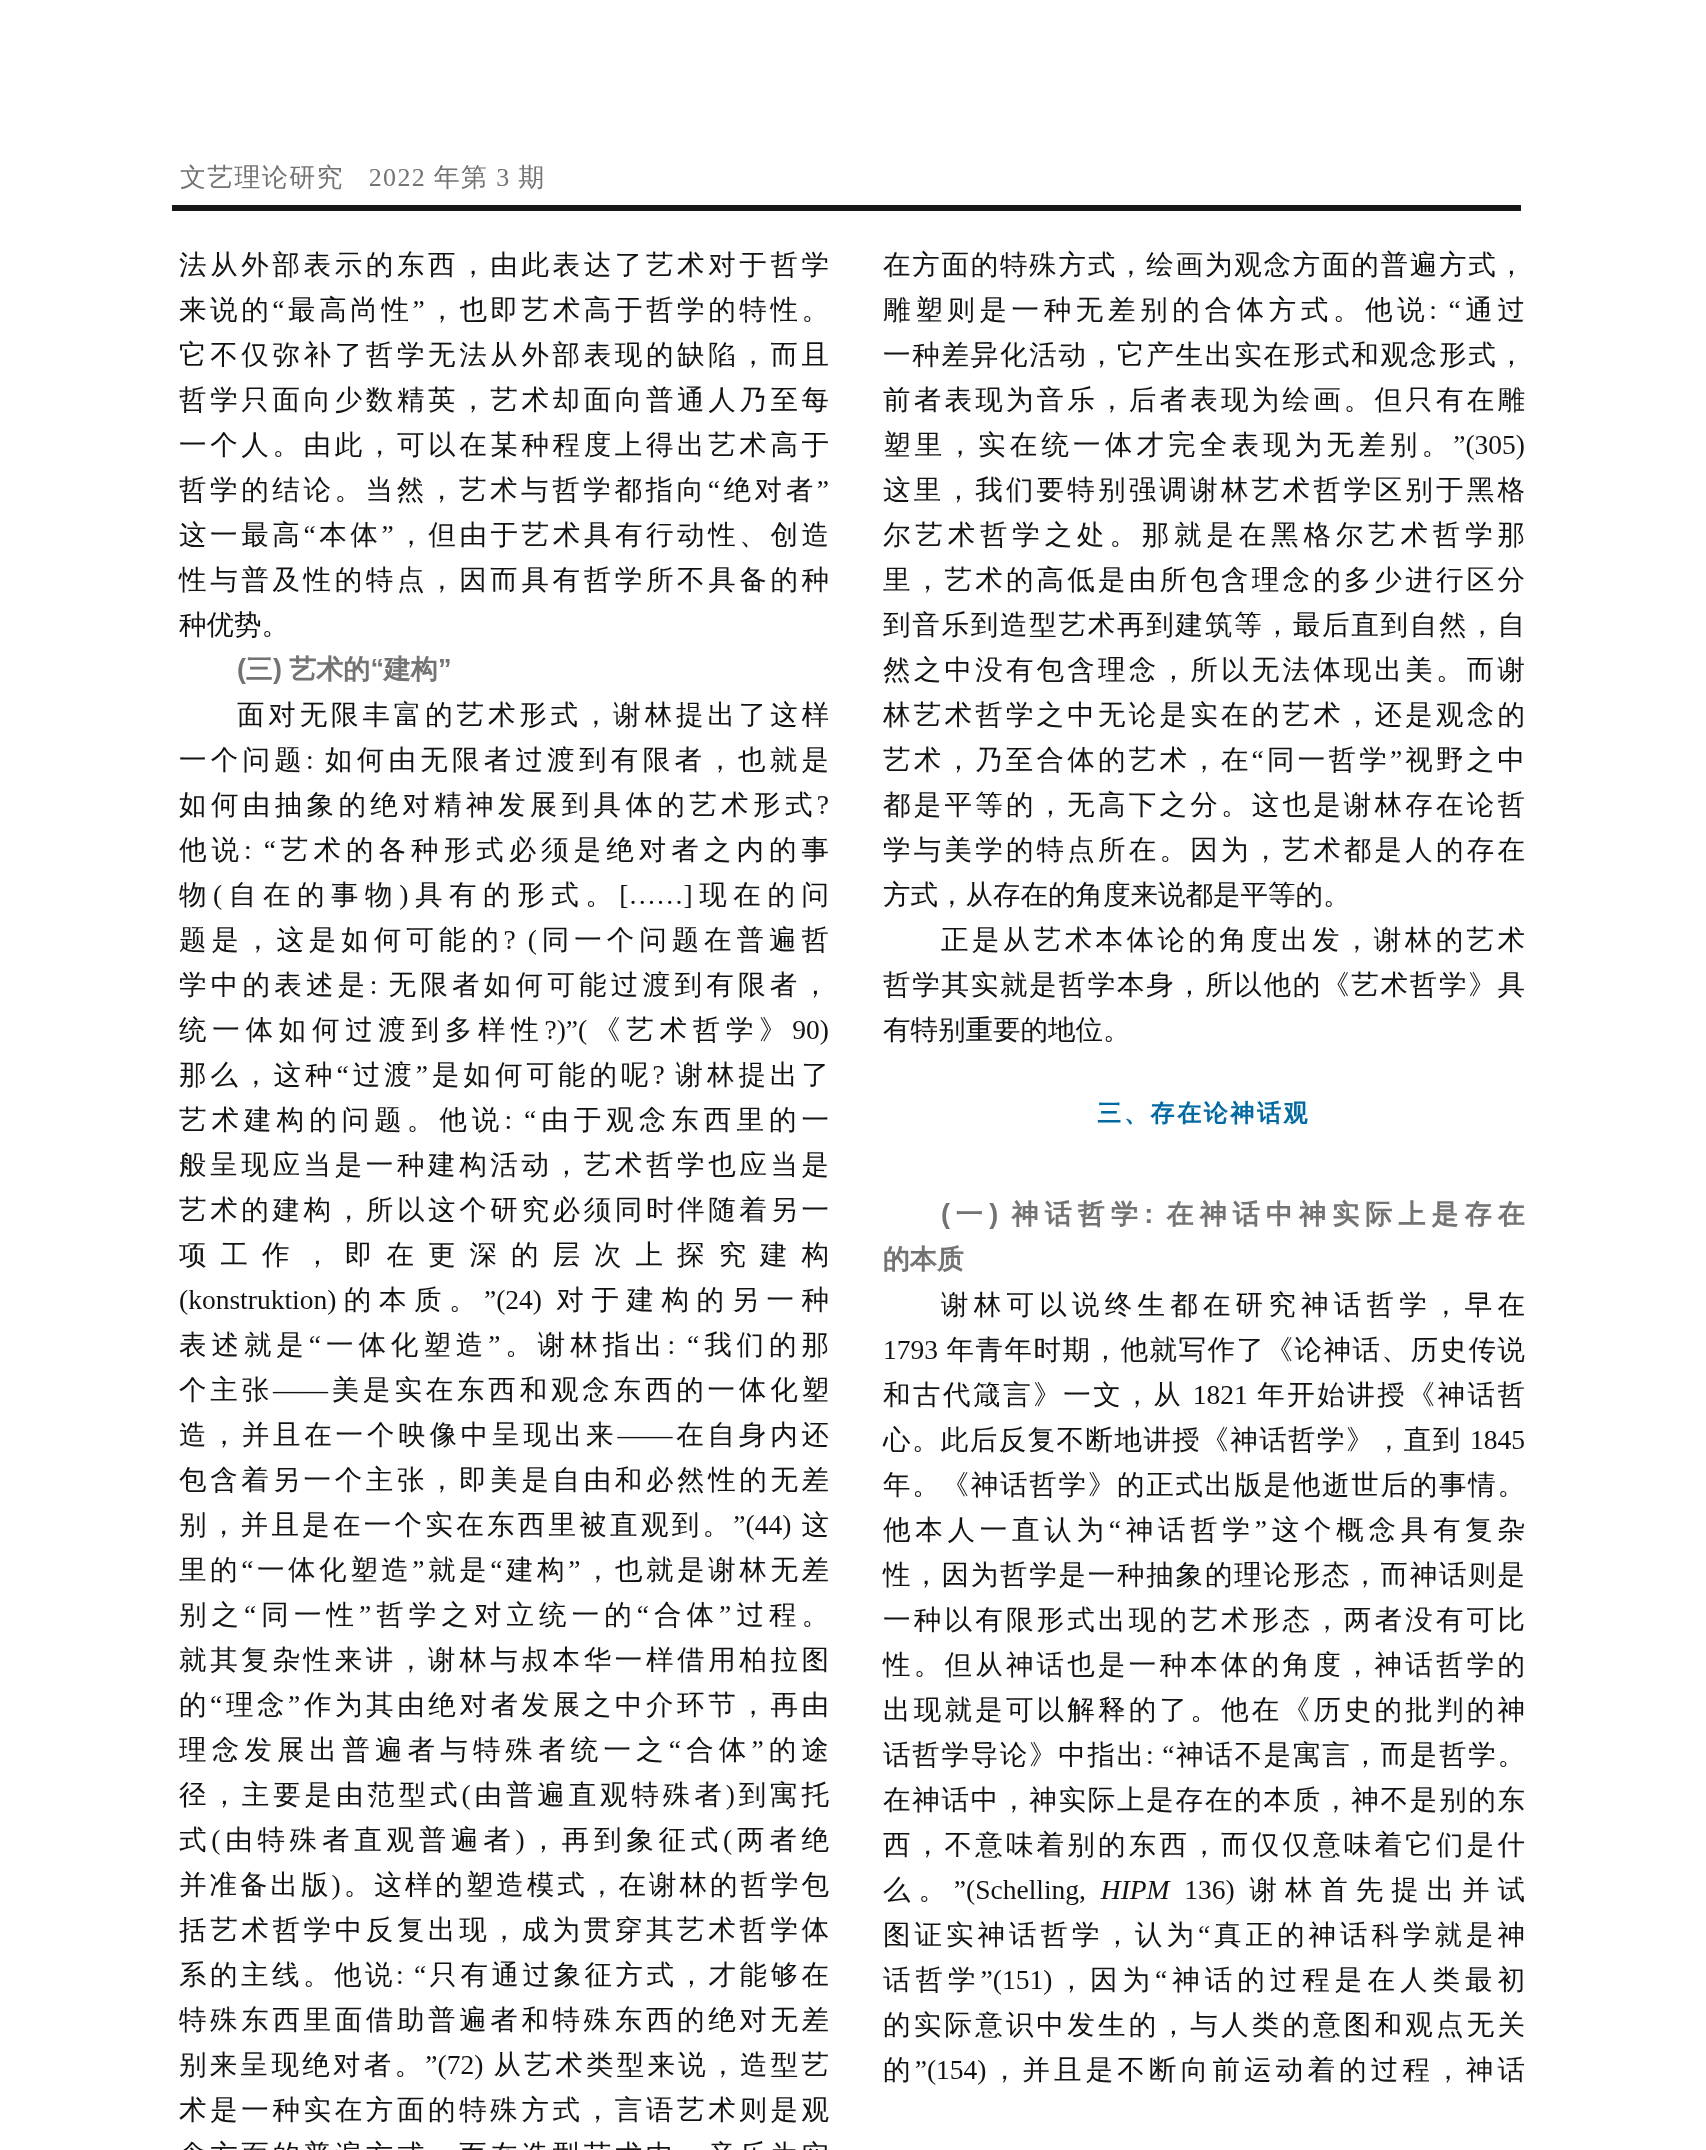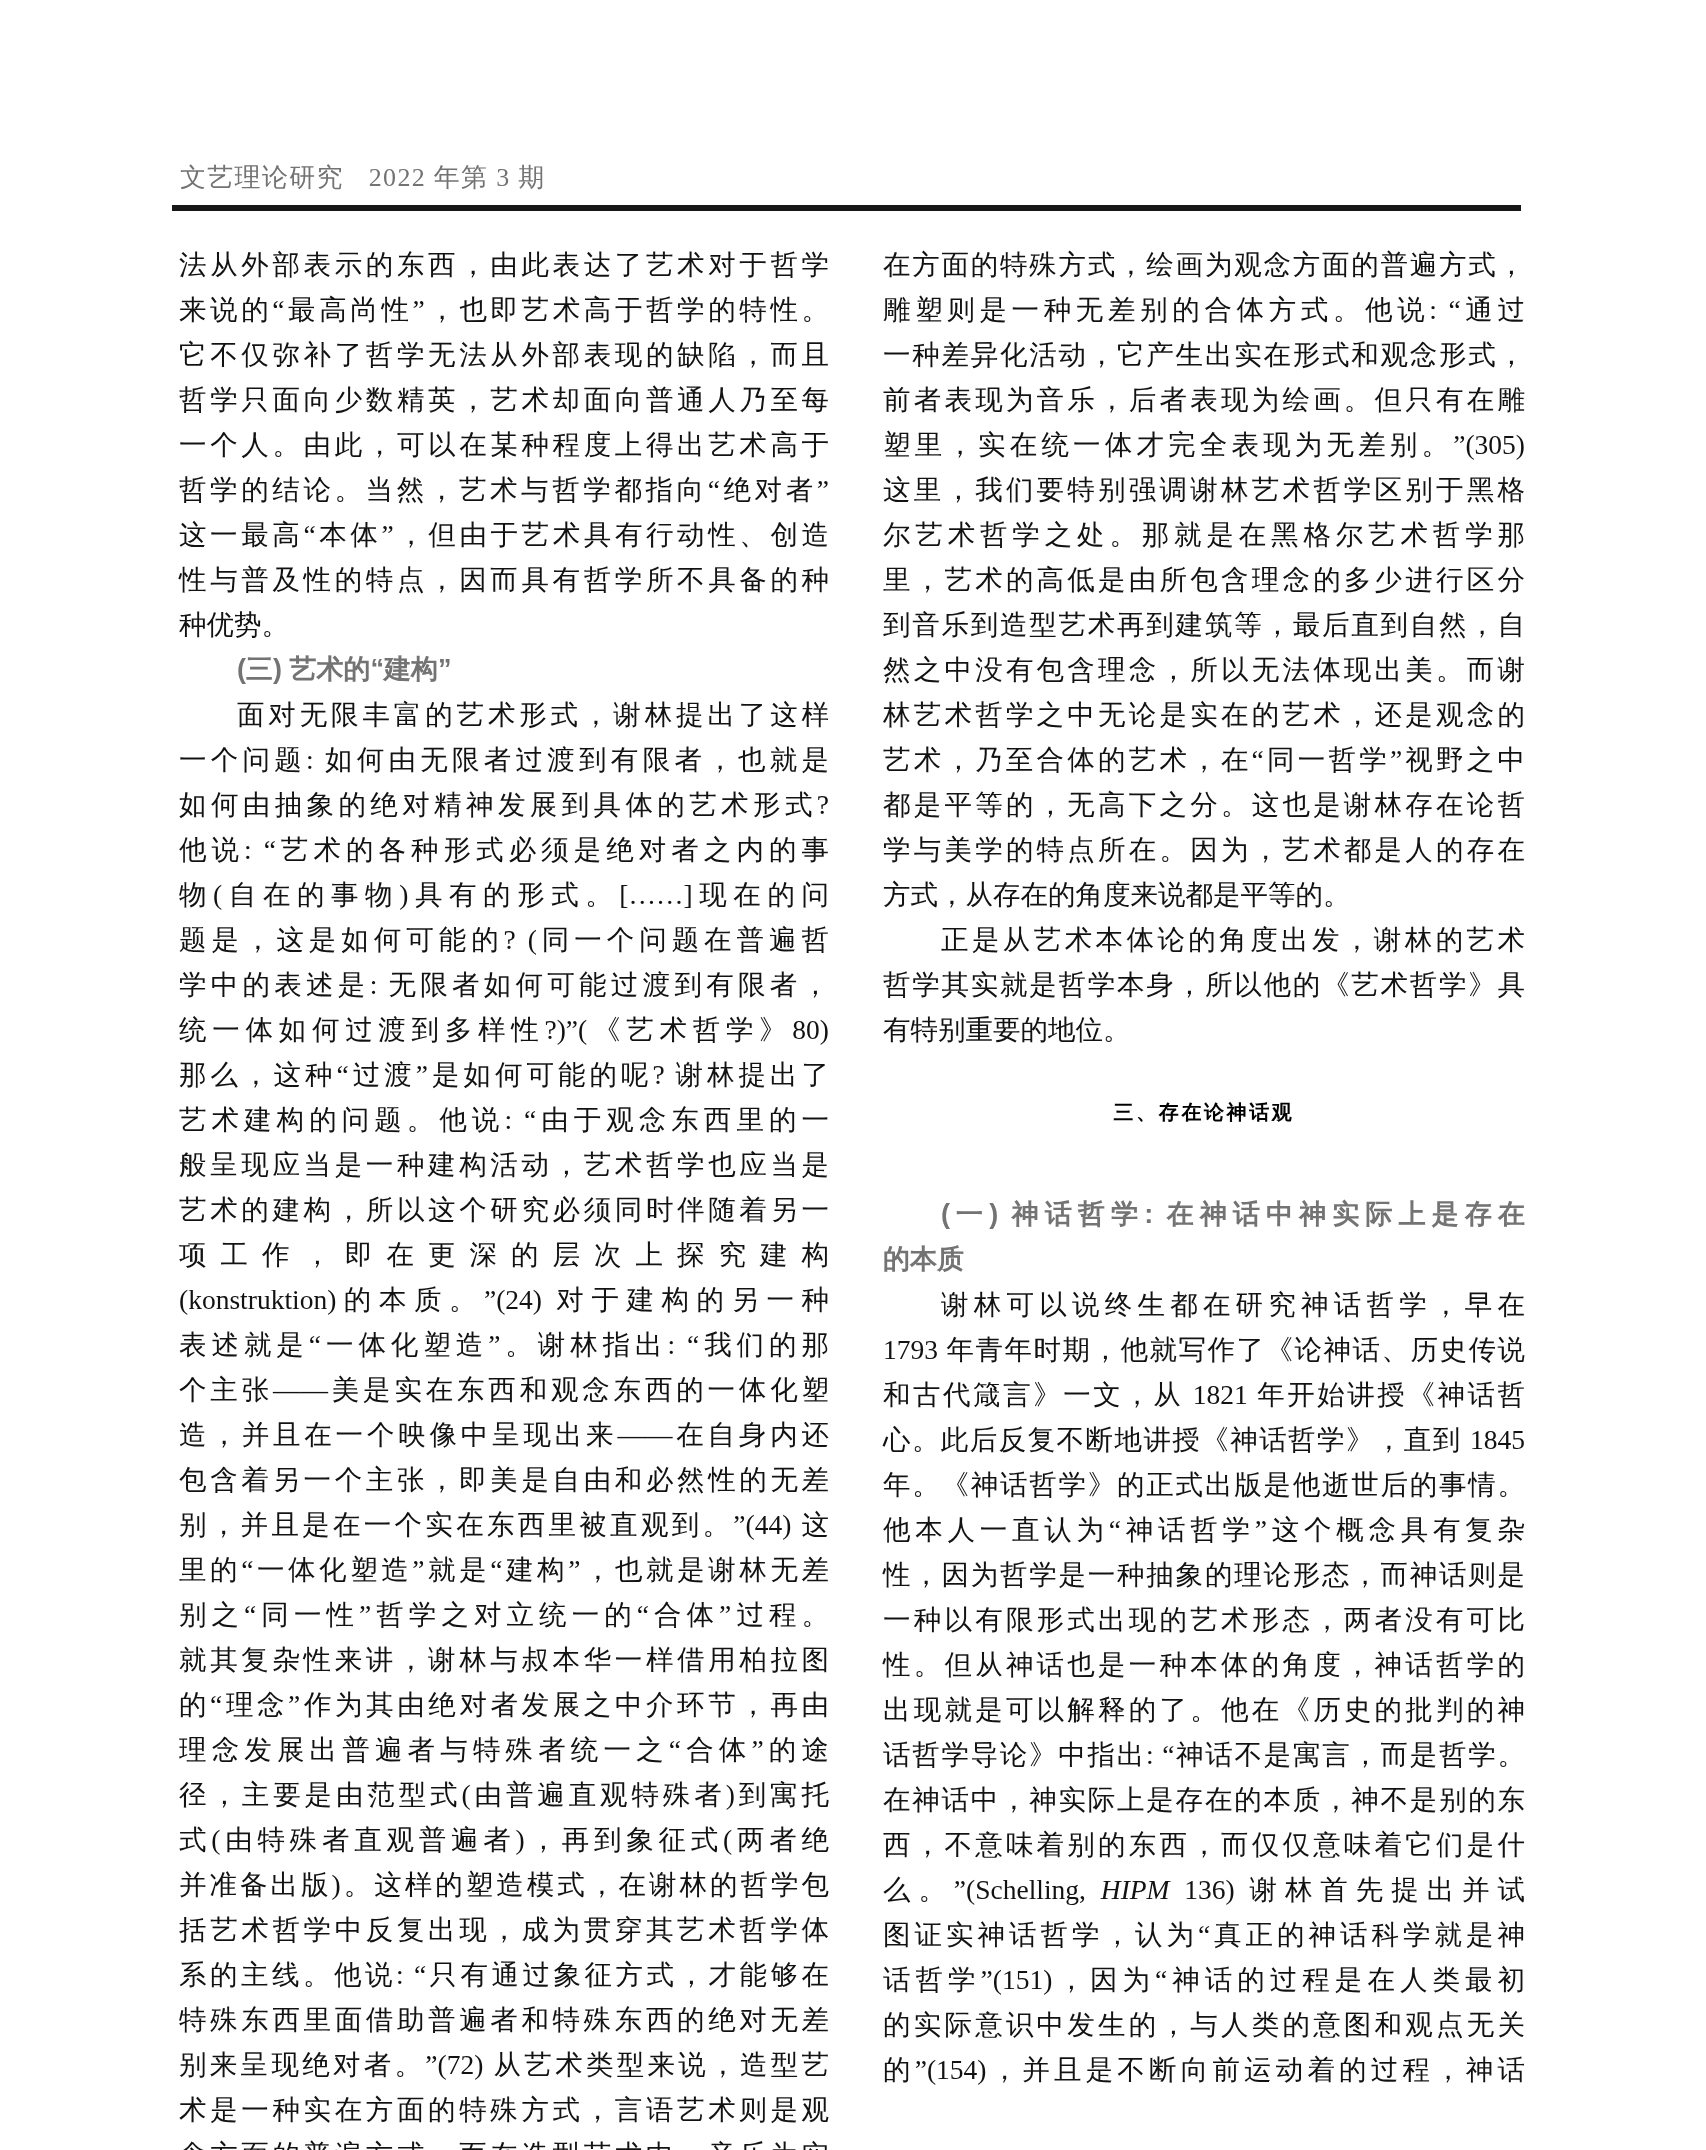--- a/index.html
+++ b/index.html
@@ -32,21 +32,21 @@
     text-align:justify;text-align-last:justify;
   }
   .ln.end{text-align:left;text-align-last:left;}
   .ln.indent{padding-left:58px;}
   .ln.h3{
     font-family:"Liberation Sans","DejaVu Sans",sans-serif;
     font-weight:700;font-size:27px;color:#737373;
   }
   .ln.h1{
     font-family:"Liberation Sans","DejaVu Sans",sans-serif;
-    font-weight:700;font-size:20px;color:#000000;
+    font-weight:700;font-size:24px;color:#0369a1;
     text-align:left;text-align-last:center;
     margin:38px 0 57px 0;
     letter-spacing:2.6px;
   }
   i{font-style:italic;}
 </style>
 </head>
 <body>
 
 <div>
@@ -69,21 +69,21 @@
         <div class="ln body">性与普及性的特点，因而具有哲学所不具备的种</div>
         <div class="ln end">种优势。</div>
         <div class="ln h3 indent end">(三) 艺术的“建构”</div>
         <div class="ln body indent">面对无限丰富的艺术形式，谢林提出了这样</div>
         <div class="ln body">一个问题: 如何由无限者过渡到有限者，也就是</div>
         <div class="ln body">如何由抽象的绝对精神发展到具体的艺术形式?</div>
         <div class="ln body">他说: “艺术的各种形式必须是绝对者之内的事</div>
         <div class="ln body">物(自在的事物)具有的形式。[……]现在的问</div>
         <div class="ln body">题是，这是如何可能的? (同一个问题在普遍哲</div>
         <div class="ln body">学中的表述是: 无限者如何可能过渡到有限者，</div>
-        <div class="ln body">统一体如何过渡到多样性?)”(《艺术哲学》80)</div>
+        <div class="ln body">统一体如何过渡到多样性?)”(《艺术哲学》90)</div>
         <div class="ln body">那么，这种“过渡”是如何可能的呢? 谢林提出了</div>
         <div class="ln body">艺术建构的问题。他说: “由于观念东西里的一</div>
         <div class="ln body">般呈现应当是一种建构活动，艺术哲学也应当是</div>
         <div class="ln body">艺术的建构，所以这个研究必须同时伴随着另一</div>
         <div class="ln body">项工作，即在更深的层次上探究建构</div>
         <div class="ln body">(konstruktion)的本质。”(24) 对于建构的另一种</div>
         <div class="ln body">表述就是“一体化塑造”。谢林指出: “我们的那</div>
         <div class="ln body">个主张——美是实在东西和观念东西的一体化塑</div>
         <div class="ln body">造，并且在一个映像中呈现出来——在自身内还</div>
         <div class="ln body">包含着另一个主张，即美是自由和必然性的无差</div>

